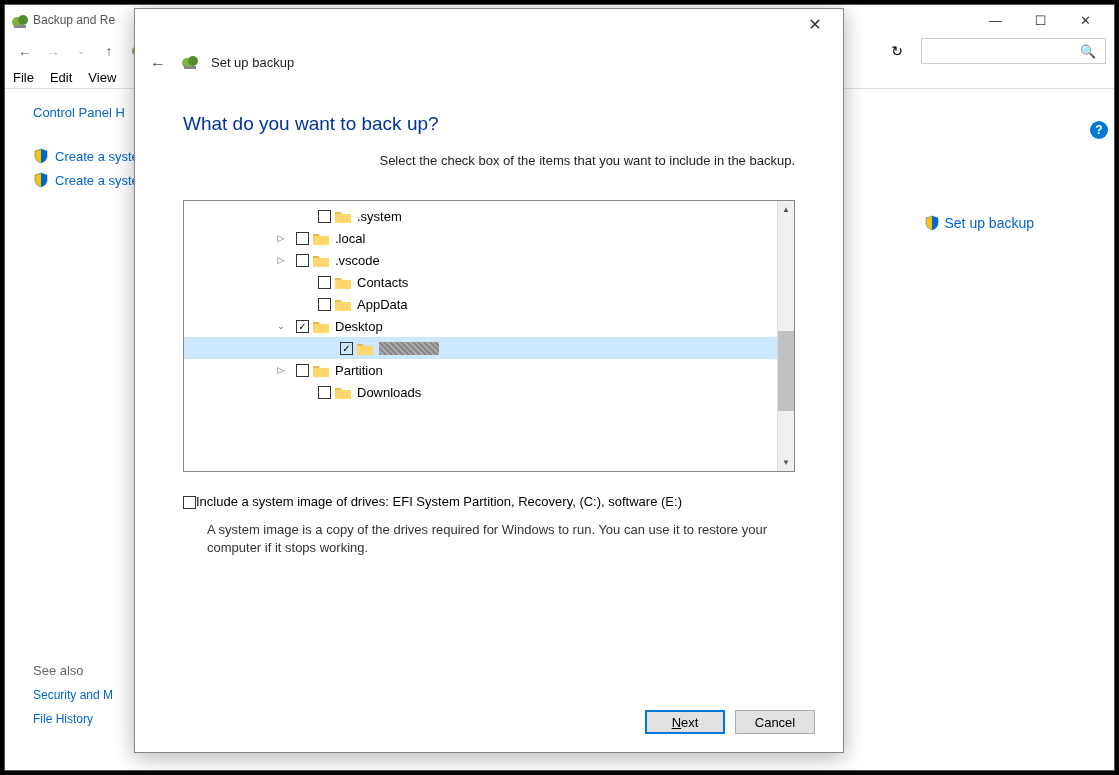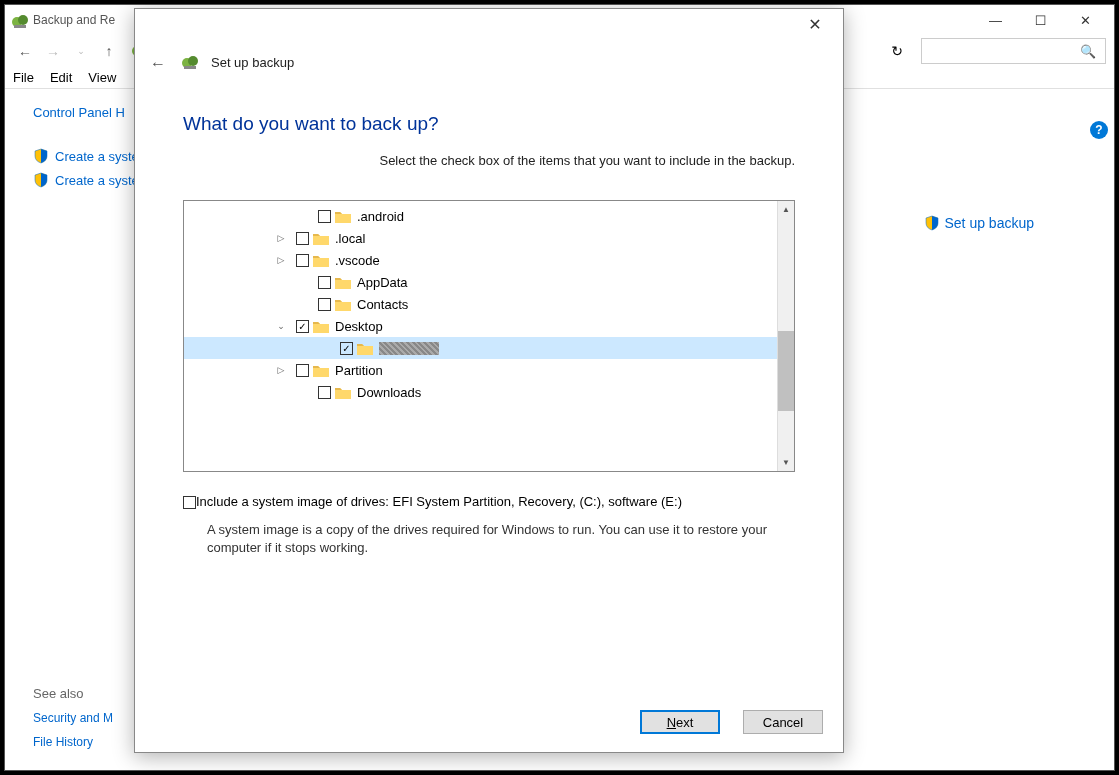--- a/index.html
+++ b/index.html
@@ -18,21 +18,21 @@
 .refresh { width: 32px; height: 28px; border: 1px solid transparent; display: flex; align-items: center; justify-content: center; font-size: 14px; }
 .search-box { width: 185px; height: 26px; border: 1px solid #ccc; display: flex; align-items: center; justify-content: flex-end; padding: 0 8px; color: #888; font-size: 13px; }
 .menu-bar { height: 22px; display: flex; align-items: center; padding: 0 8px; font-size: 13px; gap: 16px; border-bottom: 1px solid #e0e0e0; }
 .content-area { display: flex; position: absolute; top: 86px; left: 0; right: 0; bottom: 0; }
 .sidebar { width: 210px; padding: 14px 14px 14px 28px; }
 .sidebar .link { color: #0066cc; font-size: 13px; margin-bottom: 8px; cursor: default; }
 .sidebar .link.shield { display: flex; align-items: center; gap: 6px; }
 .main { flex: 1; padding: 20px; }
 .set-up-link { position: absolute; right: 80px; top: 210px; color: #0066cc; font-size: 14px; display: flex; align-items: center; gap: 4px; }
 .help-icon { position: absolute; right: 6px; top: 116px; width: 18px; height: 18px; border-radius: 50%; background: #0078d7; color: #fff; font-size: 12px; display: flex; align-items: center; justify-content: center; font-weight: bold; }
-.see-also { position: absolute; left: 28px; bottom: 11px; margin-top: 44px; }
+.see-also { position: absolute; left: 28px; bottom: 34px; margin-top: 44px; }
 .see-also .hdr { color: #666; font-size: 13px; margin-bottom: 10px; }
 .see-also .link { color: #0066cc; font-size: 12px; margin-bottom: 10px; }
 
 
 .dialog { position: absolute; left: 134px; top: 8px; width: 710px; height: 745px; background: #fff; border: 1px solid #888; box-shadow: 0 4px 20px rgba(0,0,0,0.3); z-index: 10; }
 .dlg-titlebar { height: 34px; display: flex; justify-content: flex-end; padding-right: 8px; }
 .dlg-close { width: 40px; height: 30px; display: flex; align-items: center; justify-content: center; font-size: 16px; color: #333; }
 .dlg-header { height: 38px; display: flex; align-items: center; padding: 0 12px; gap: 12px; }
 .dlg-back { width: 22px; height: 22px; display: flex; align-items: center; justify-content: center; color: #555; font-size: 16px; }
 .dlg-icon { width: 18px; height: 18px; display:inline-block; }
@@ -50,21 +50,21 @@
 .tree-row.selected { background: #cce8ff; }
 .redacted { display:inline-block; width: 60px; height: 13px; background: repeating-linear-gradient(45deg,#888,#888 2px,#aaa 2px,#aaa 4px); vertical-align: middle; filter: blur(0.5px); }
 .scrollbar { width: 17px; background: #f0f0f0; border-left: 1px solid #ddd; position: relative; }
 .scroll-btn { width: 100%; height: 17px; display: flex; align-items: center; justify-content: center; font-size: 8px; color: #555; position: absolute; }
 .scroll-btn.up { top: 0; }
 .scroll-btn.down { bottom: 0; }
 .scroll-thumb { position: absolute; width: 100%; background: #c0c0c0; left: 0; top: 130px; height: 80px; }
 .sysimg-row { display: flex; align-items: flex-start; padding: 22px 0 0 0; font-size: 13px; }
 .sysimg-check { width: 13px; height: 13px; border: 1px solid #333; margin-top: 2px; flex-shrink: 0; }
 .sysimg-desc { color: #333; font-size: 13px; padding: 12px 0 0 24px; line-height: 1.4; }
-.dlg-buttons { position: absolute; bottom: 18px; right: 20px; display: flex; gap: 23px; }
+.dlg-buttons { position: absolute; bottom: 18px; right: 28px; display: flex; gap: 10px; }
 .dlg-btn { width: 80px; height: 24px; border: 1px solid #adadad; background: #e1e1e1; font-size: 13px; display: flex; align-items: center; justify-content: center; }
 .dlg-btn.primary { border: 2px solid #0078d7; }
 .dlg-btn u { text-decoration: underline; }
 svg.folder { width: 16px; height: 13px; }
 svg.shield { width: 16px; height: 16px; }
 svg.backup-app { width:18px; height:18px; }
 </style>
 </head>
 <body>
 
@@ -173,21 +173,21 @@
       <div class="tree-inner" id="tree-inner">
           <div class="tree-row">
             <span style="width:112px;display:inline-block"></span>
             <span class="tree-chevron"></span>
             <span style="width:8px;display:inline-block"></span>
             <span class="tree-check"></span>
             <span class="folder-icon"><svg class="folder" viewBox="0 0 16 13">
                 <path d="M0 2 L0 13 L16 13 L16 4 L7 4 L5 2 Z" fill="#ffd86b"></path>
                 <path d="M0 2 L5 2 L7 4 L0 4 Z" fill="#e6b84d"></path>
               </svg></span>
-            <span class="label">.android</span>
+            <span class="label">.system</span>
           </div>
           <div class="tree-row">
             <span style="width:90px;display:inline-block"></span>
             <span class="tree-chevron">▷</span>
             <span style="width:8px;display:inline-block"></span>
             <span class="tree-check"></span>
             <span class="folder-icon"><svg class="folder" viewBox="0 0 16 13">
                 <path d="M0 2 L0 13 L16 13 L16 4 L7 4 L5 2 Z" fill="#ffd86b"></path>
                 <path d="M0 2 L5 2 L7 4 L0 4 Z" fill="#e6b84d"></path>
               </svg></span>
@@ -206,32 +206,32 @@
           </div>
           <div class="tree-row">
             <span style="width:112px;display:inline-block"></span>
             <span class="tree-chevron"></span>
             <span style="width:8px;display:inline-block"></span>
             <span class="tree-check"></span>
             <span class="folder-icon"><svg class="folder" viewBox="0 0 16 13">
                 <path d="M0 2 L0 13 L16 13 L16 4 L7 4 L5 2 Z" fill="#ffd86b"></path>
                 <path d="M0 2 L5 2 L7 4 L0 4 Z" fill="#e6b84d"></path>
               </svg></span>
+            <span class="label">Contacts</span>
+          </div>
+          <div class="tree-row">
+            <span style="width:112px;display:inline-block"></span>
+            <span class="tree-chevron"></span>
+            <span style="width:8px;display:inline-block"></span>
+            <span class="tree-check"></span>
+            <span class="folder-icon"><svg class="folder" viewBox="0 0 16 13">
+                <path d="M0 2 L0 13 L16 13 L16 4 L7 4 L5 2 Z" fill="#ffd86b"></path>
+                <path d="M0 2 L5 2 L7 4 L0 4 Z" fill="#e6b84d"></path>
+              </svg></span>
             <span class="label">AppData</span>
-          </div>
-          <div class="tree-row">
-            <span style="width:112px;display:inline-block"></span>
-            <span class="tree-chevron"></span>
-            <span style="width:8px;display:inline-block"></span>
-            <span class="tree-check"></span>
-            <span class="folder-icon"><svg class="folder" viewBox="0 0 16 13">
-                <path d="M0 2 L0 13 L16 13 L16 4 L7 4 L5 2 Z" fill="#ffd86b"></path>
-                <path d="M0 2 L5 2 L7 4 L0 4 Z" fill="#e6b84d"></path>
-              </svg></span>
-            <span class="label">Contacts</span>
           </div>
           <div class="tree-row">
             <span style="width:90px;display:inline-block"></span>
             <span class="tree-chevron">⌄</span>
             <span style="width:8px;display:inline-block"></span>
             <span class="tree-check checked"></span>
             <span class="folder-icon"><svg class="folder" viewBox="0 0 16 13">
                 <path d="M0 2 L0 13 L16 13 L16 4 L7 4 L5 2 Z" fill="#ffd86b"></path>
                 <path d="M0 2 L5 2 L7 4 L0 4 Z" fill="#e6b84d"></path>
               </svg></span>

